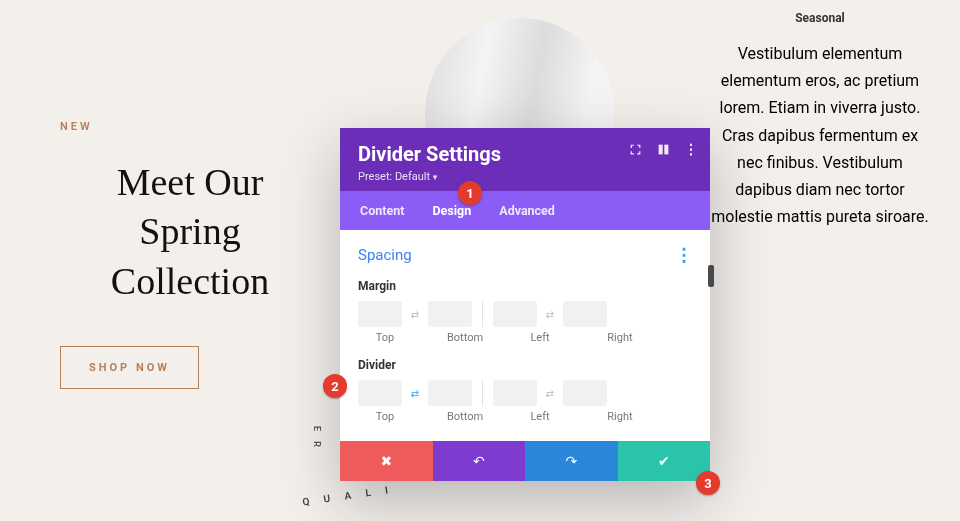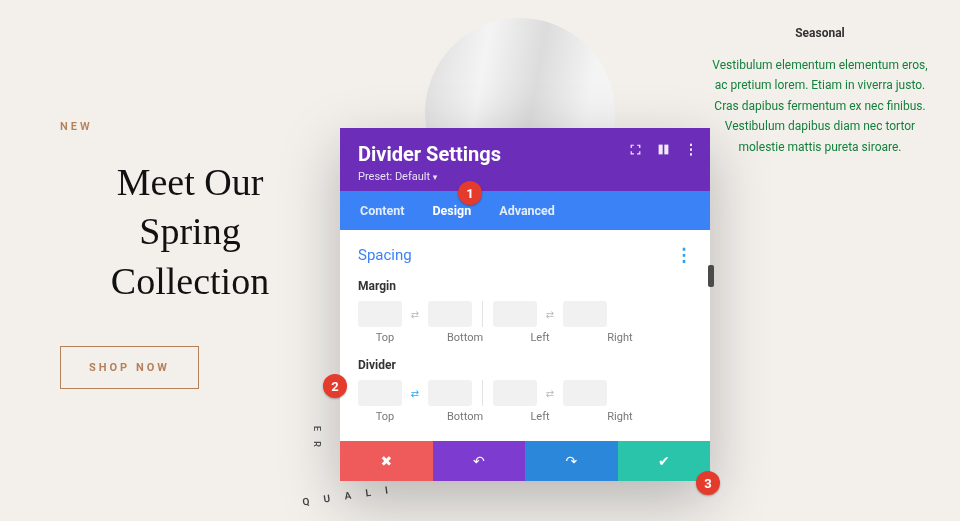--- a/index.html
+++ b/index.html
@@ -53,33 +53,33 @@
     width: 190px;
     height: 190px;
     border-radius: 50%;
     background: linear-gradient(100deg,#dcdcdc 0%,#f4f4f4 30%,#dcdcdc 55%,#f4f4f4 80%);
     overflow: hidden;
   }
 
   .page-right {
     position: absolute;
     right: 30px;
-    top: 26px;
+    top: 11px;
     width: 220px;
     text-align: center;
   }
   .page-right-title {
     font-size: 12px;
     font-weight: 700;
     color: #333;
     margin-bottom: 15px;
   }
   .page-right-body {
-    font-size: 12px;
-    color: #15803d;
+    font-size: 16px;
+    color: #000000;
     line-height: 1.7;
   }
 
   
   .faint-letters {
     position: absolute;
     left: 302px;
     bottom: 20px;
     font-size: 10px;
     letter-spacing: 6px;
@@ -137,21 +137,21 @@
     opacity: 0.9;
     cursor: pointer;
     display: inline-flex;
     align-items: center;
     justify-content: center;
     font-size: 14px;
   }
   .head-icon svg { fill: #fff; }
 
   .modal-tabs {
-    background: #3b82f6;
+    background: #8b5cf6;
     display: flex;
     padding: 0 6px;
   }
   .modal-tab {
     color: #fff;
     font-size: 12.5px;
     font-weight: 700;
     padding: 12px 14px;
     cursor: pointer;
     opacity: 0.85;

